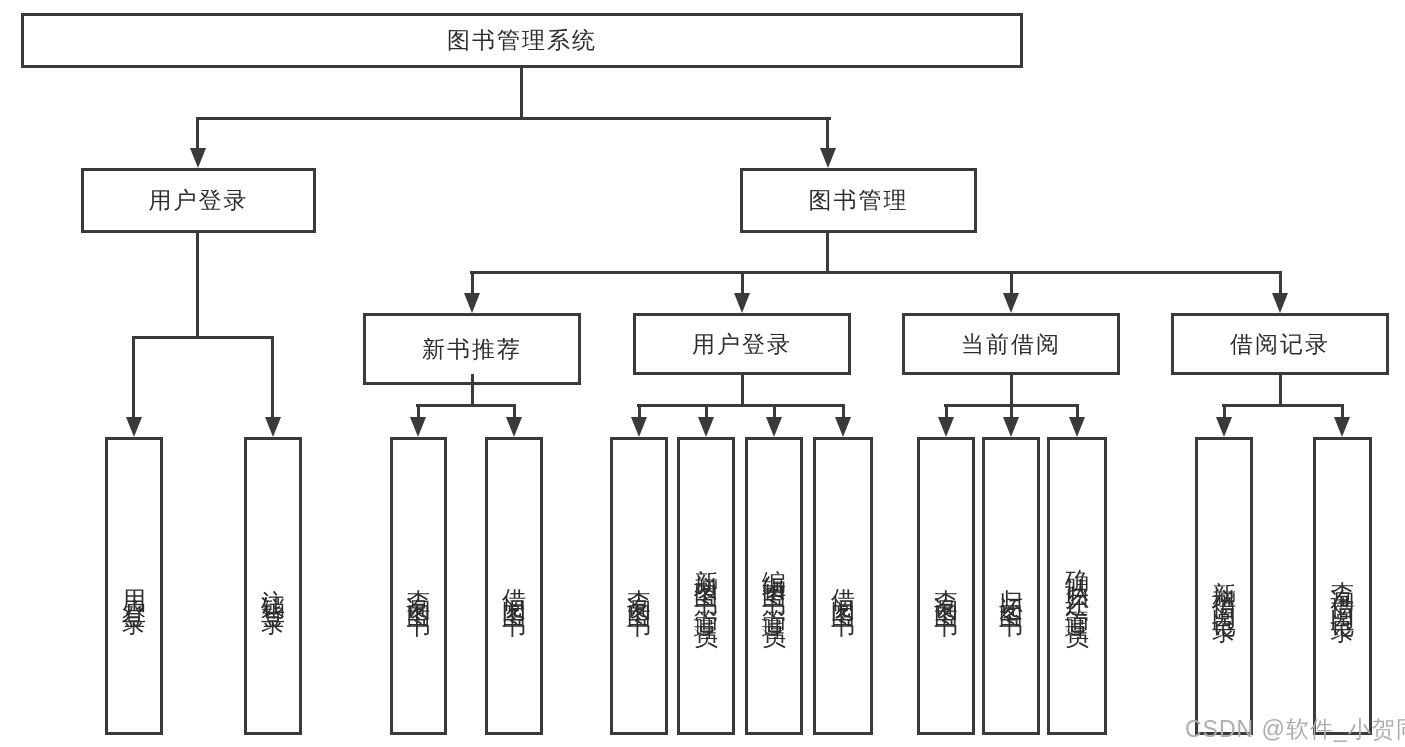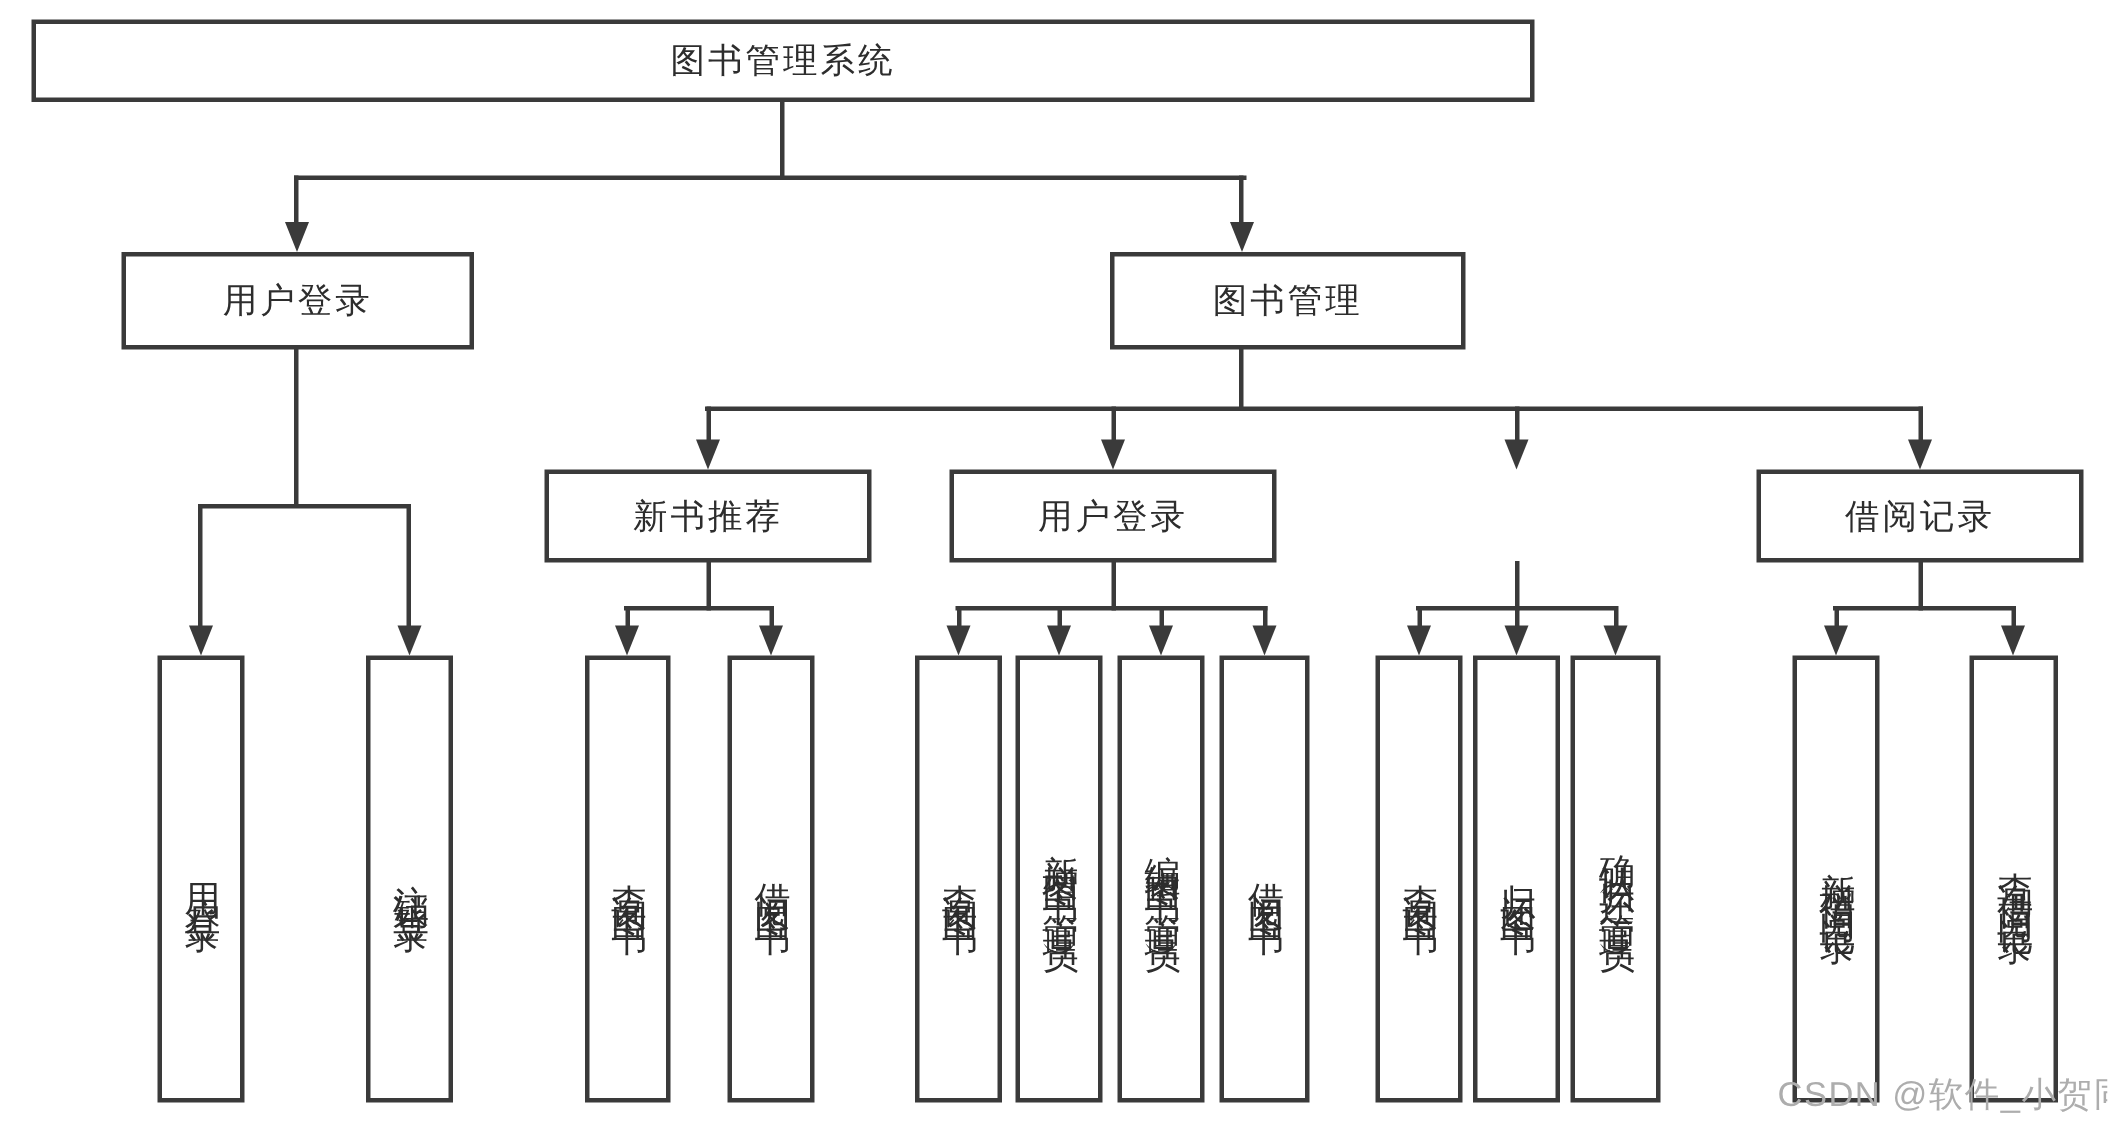--- a/index.html
+++ b/index.html
@@ -66,24 +66,25 @@
 <body>
 
 <div id="canvas">
 
   <div class="node" style="left:21px;top:13px;width:1002px;height:55px;">图书管理系统</div>
 
   <div class="node" style="left:81px;top:168px;width:235px;height:65px;">用户登录</div>
 
   <div class="node" style="left:710px;top:168px;width:237px;height:65px;margin-left:30px;">图书管理</div>
 
-  <div class="node" style="left:363px;top:313px;width:218px;height:62px;">新书推荐</div>
+  <div class="node" style="left:363px;top:313px;width:218px;height:72px;">新书推荐</div>
 
   <div class="node" style="left:633px;top:313px;width:218px;height:62px;">用户登录</div>
 
+  <div class="node" style="left:902px;top:313px;width:218px;height:62px;">当前借阅</div>
 
   <div class="node" style="left:1171px;top:313px;width:218px;height:62px;">借阅记录</div>
 
   <div class="leaf" style="left:105px;width:58px;">用户登录</div>
 
   <div class="leaf" style="left:244px;width:58px;">注销登录</div>
 
   <div class="leaf" style="left:390px;width:57px;">查询图书</div>
 
   <div class="leaf" style="left:485px;width:58px;">借阅图书</div>

